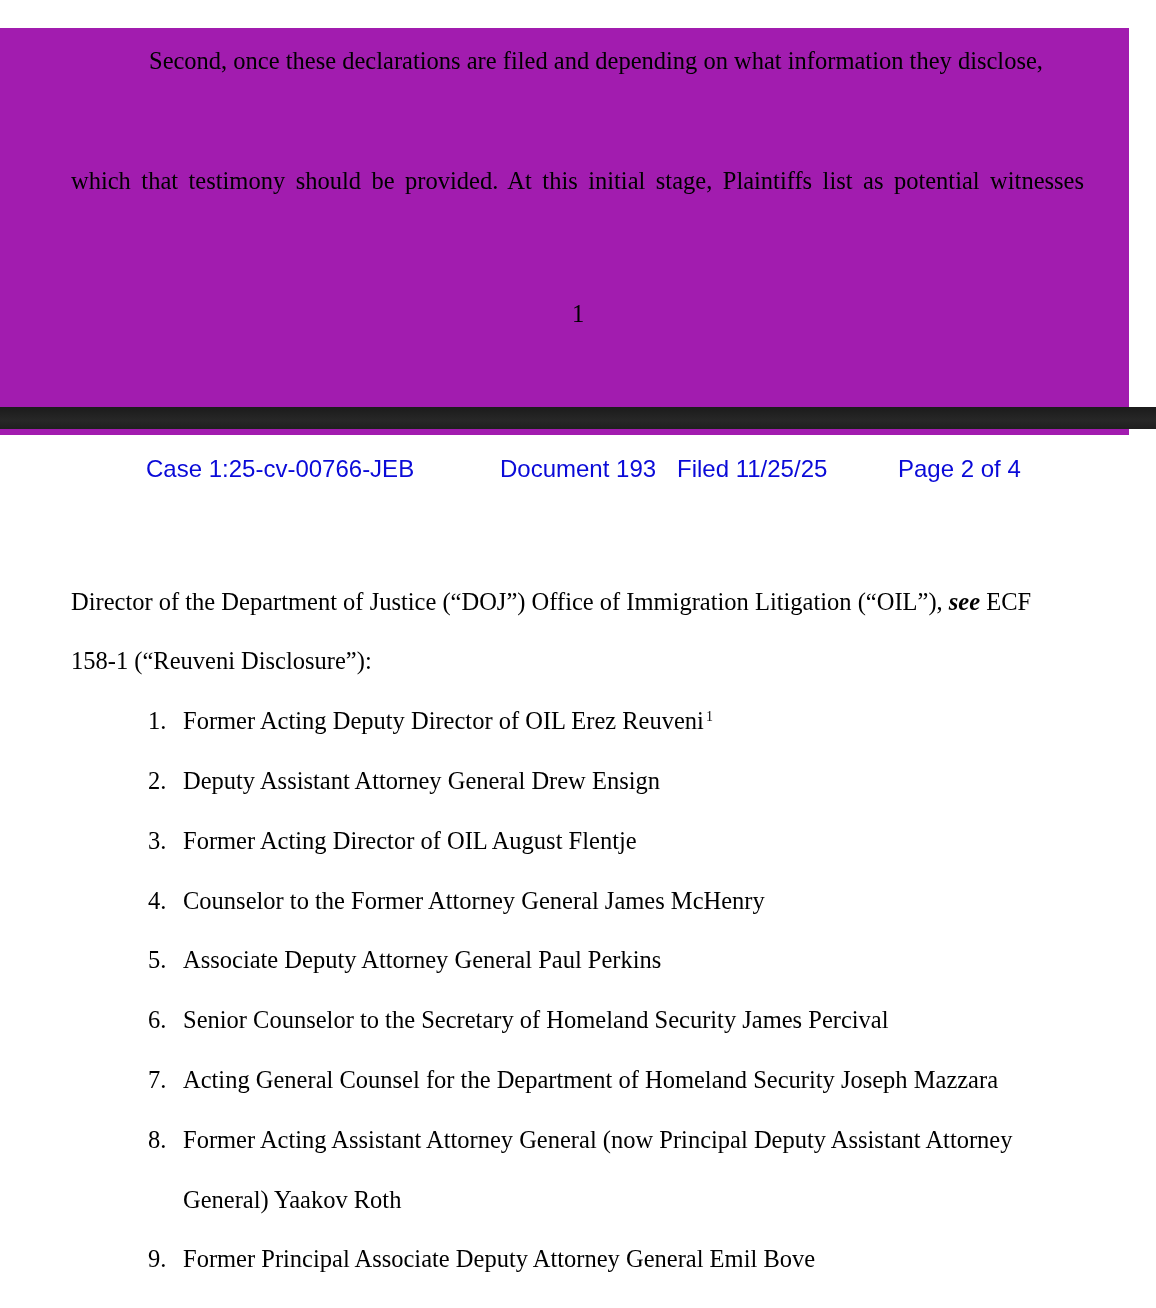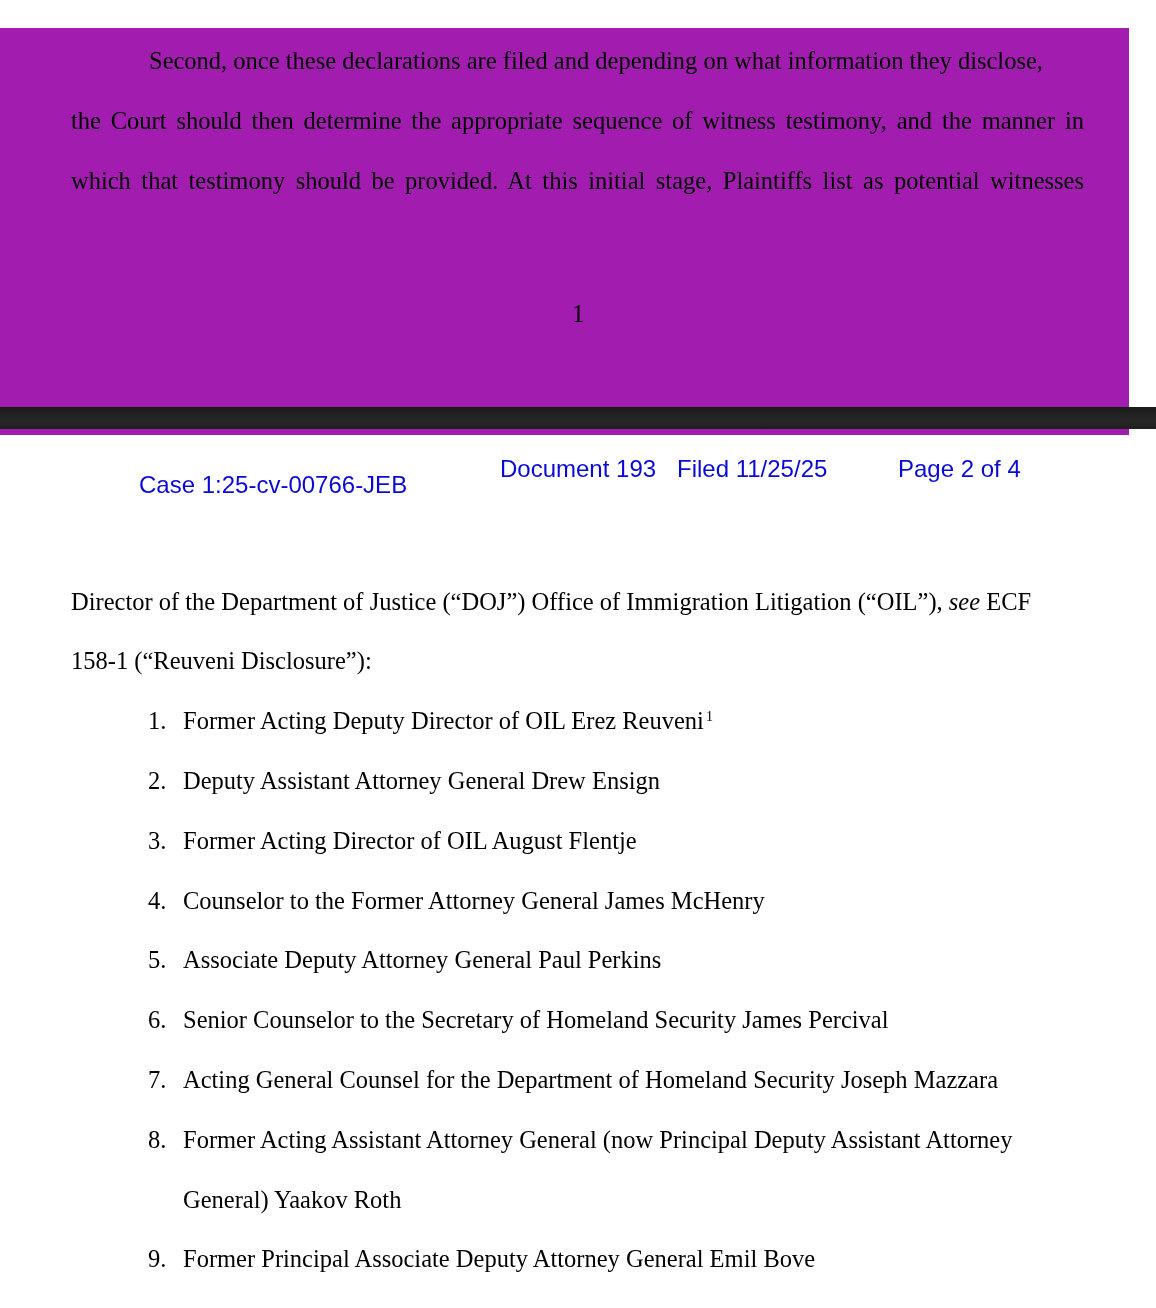--- a/index.html
+++ b/index.html
@@ -85,36 +85,35 @@
       position: absolute;
       left: 183px;
     }
     sup.fn {
       font-size: 14px;
       vertical-align: top;
       position: relative;
       top: -4px;
       margin-left: 2px;
     }
-    em { font-style: italic; }
+    em { font-style: italic; font-weight: bold; }
   </style>
 </head>
 <body>
 
 <div class="page-top">
   <div class="line" style="left:149px; top:18px;">Second, once these declarations are filed and depending on what information they disclose,</div>
-  <div class="justify-line" style="top:78px;">the Court should then determine the appropriate sequence of witness testimony, and the manner in</div>
   <div class="justify-line" style="top:138px;">which that testimony should be provided. At this initial stage, Plaintiffs list as potential witnesses</div>
   <div class="page-number">1</div>
 </div>
 
 <div class="page-divider"></div>
 
 <div class="ecf-header">
-  <span style="left:139px;margin-top:16px;">Case 1:25-cv-00766-JEB</span>
+  <span style="left:146px;">Case 1:25-cv-00766-JEB</span>
   <span style="left:500px;">Document 193</span>
   <span style="left:677px;">Filed 11/25/25</span>
   <span style="left:898px;">Page 2 of 4</span>
 </div>
 
 <div>
   <div class="line" style="left:71px; top:587px;">
     <span>Director of the Department of Justice (“DOJ”) Office of Immigration Litigation (“OIL”), </span><em>see</em><span> ECF</span>
   </div>
   <div class="line" style="left:71px; top:646px;">158-1 (“Reuveni Disclosure”):</div>

